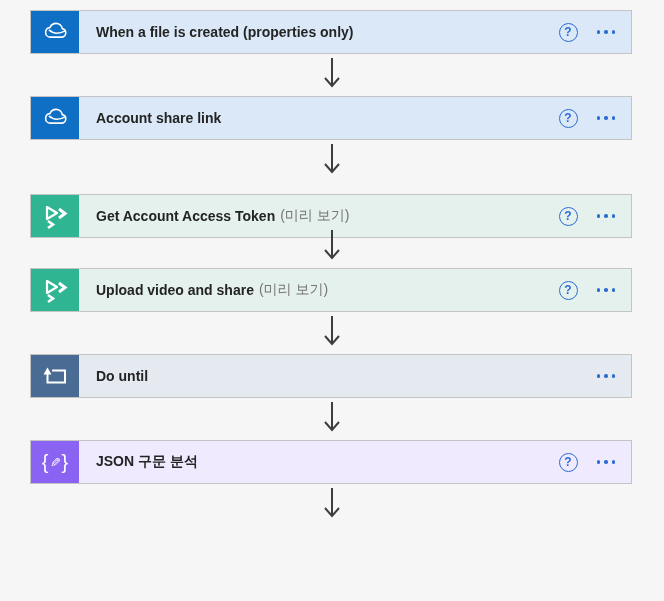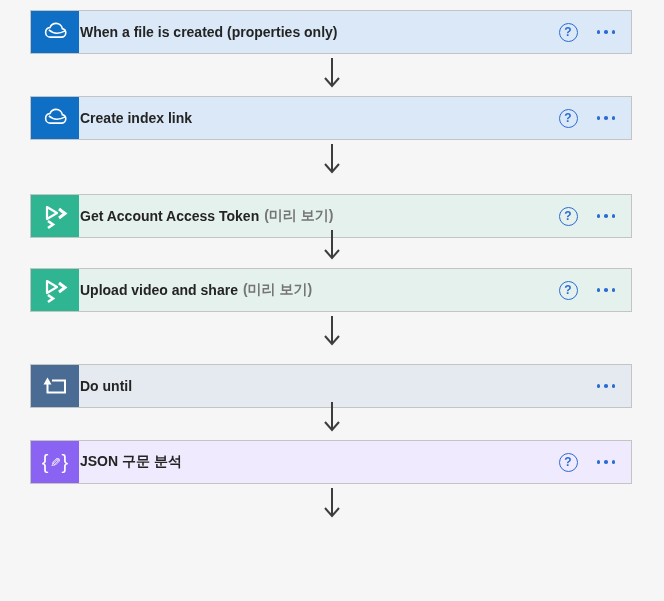--- a/index.html
+++ b/index.html
@@ -37,32 +37,32 @@
   .theme-vi .iconblock { background: #30b593; }
   .theme-vi { background: #e5f1ec; }
   .theme-loop .iconblock { background: #4a6b94; }
   .theme-loop { background: #e5eaf1; }
   .theme-json .iconblock { background: #8a63f3; }
   .theme-json { background: #efeafd; }
   .labelwrap {
     flex: 1 1 auto;
     display: flex;
     align-items: center;
-    margin-left: 1px;
+    margin-left: 17px;
     overflow: hidden;
     white-space: nowrap;
   }
   .title {
     font-size: 14px;
     font-weight: 600;
     color: #242424;
   }
   .suffix {
     font-size: 14px;
-    font-weight: 700;
+    font-weight: 400;
     color: #757575;
     margin-left: 5px;
   }
   .controls {
     display: flex;
     align-items: center;
     gap: 17px;
     padding-right: 14px;
   }
   .help-btn {
@@ -148,21 +148,21 @@
   </svg>
 
   <div class="card theme-onedrive" style="top:96px">
     <div class="iconblock">
       <svg width="30" height="30" viewBox="0 0 32 32" fill="none" stroke="#ffffff" stroke-width="1.7">
         <path d="M10 21.5 h12.8 c2.6 0 4.7 -2.1 4.7 -4.6 c0 -2.2 -1.6 -4 -3.7 -4.5 c-0.5 -3.2 -3.3 -5.6 -6.7 -5.6 c-2.9 0 -5.4 1.8 -6.4 4.4 c-2.7 0.3 -4.7 2.5 -4.7 5.2 c0 2.8 2.3 5.1 5.1 5.1 z"></path>
         <path d="M9.5 13.8 C 13.5 17.6 20 18.3 27 14.8"></path>
       </svg>
     </div>
     <div class="labelwrap">
-      <span class="title">Create index link</span>
+      <span class="title">Account share link</span>
       <span class="suffix"></span>
     </div>
     <div class="controls">
       <div class="help-btn">?</div>
       <div class="menu-btn">
           <i></i>
           <i></i>
           <i></i>
         </div>
     </div>
@@ -220,21 +220,21 @@
           <i></i>
         </div>
     </div>
   </div>
 
   <svg class="arrow" style="top:316px" width="20" height="34" viewBox="0 0 20 34">
     <line x1="10" y1="0" x2="10" y2="27" stroke="#3d3d3d" stroke-width="2"></line>
     <polyline points="3,20 10,28 17,20" fill="none" stroke="#3d3d3d" stroke-width="2"></polyline>
   </svg>
 
-  <div class="card theme-loop" style="top:364px">
+  <div class="card theme-loop" style="top:354px">
     <div class="iconblock">
       <svg width="30" height="30" viewBox="0 0 30 30">
         <path d="M12 9.5 H25 V21.5 H7.5 V13" fill="none" stroke="#ffffff" stroke-width="2"></path>
         <polygon points="3.5,13.5 11.5,13.5 7.5,6.5" fill="#ffffff"></polygon>
       </svg>
     </div>
     <div class="labelwrap">
       <span class="title">Do until</span>
       <span class="suffix"></span>
     </div>

